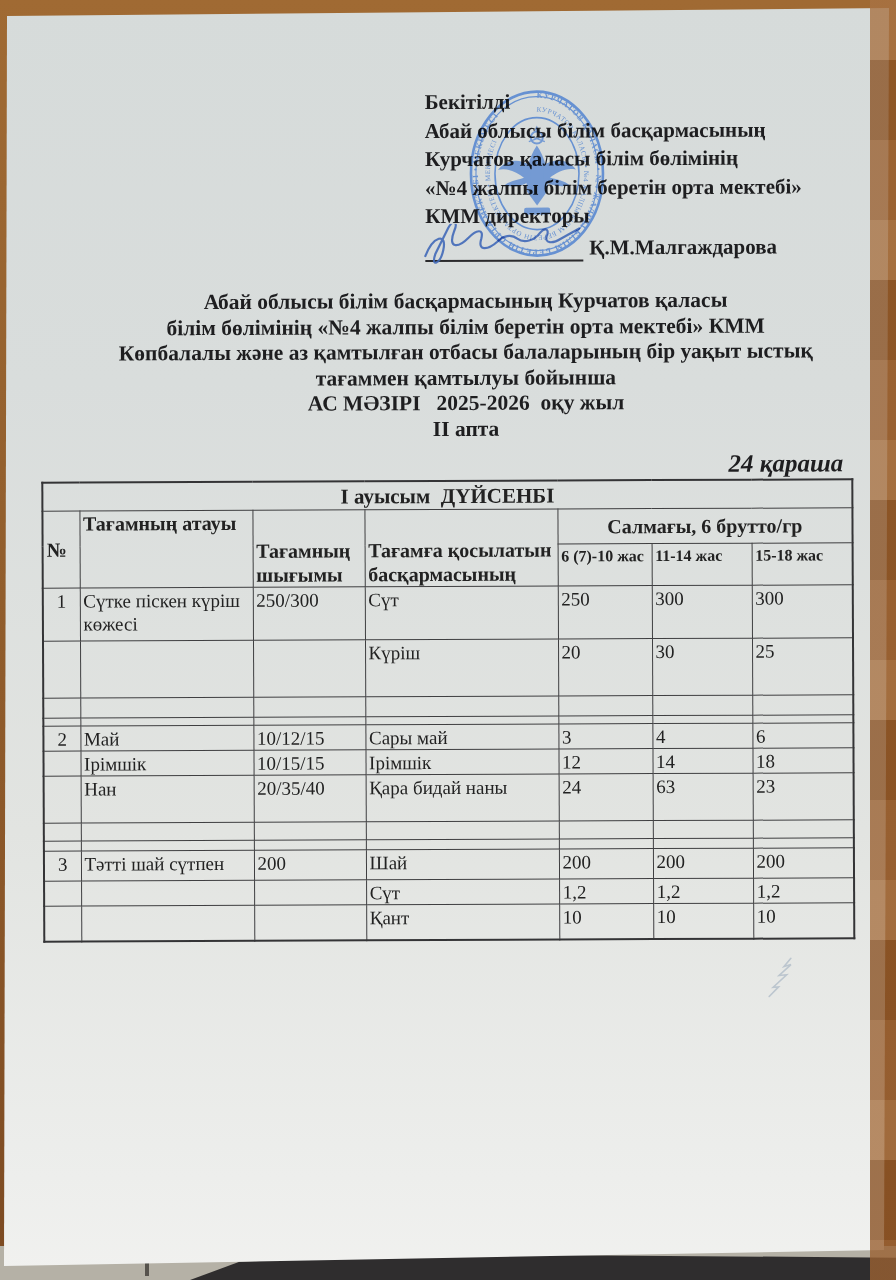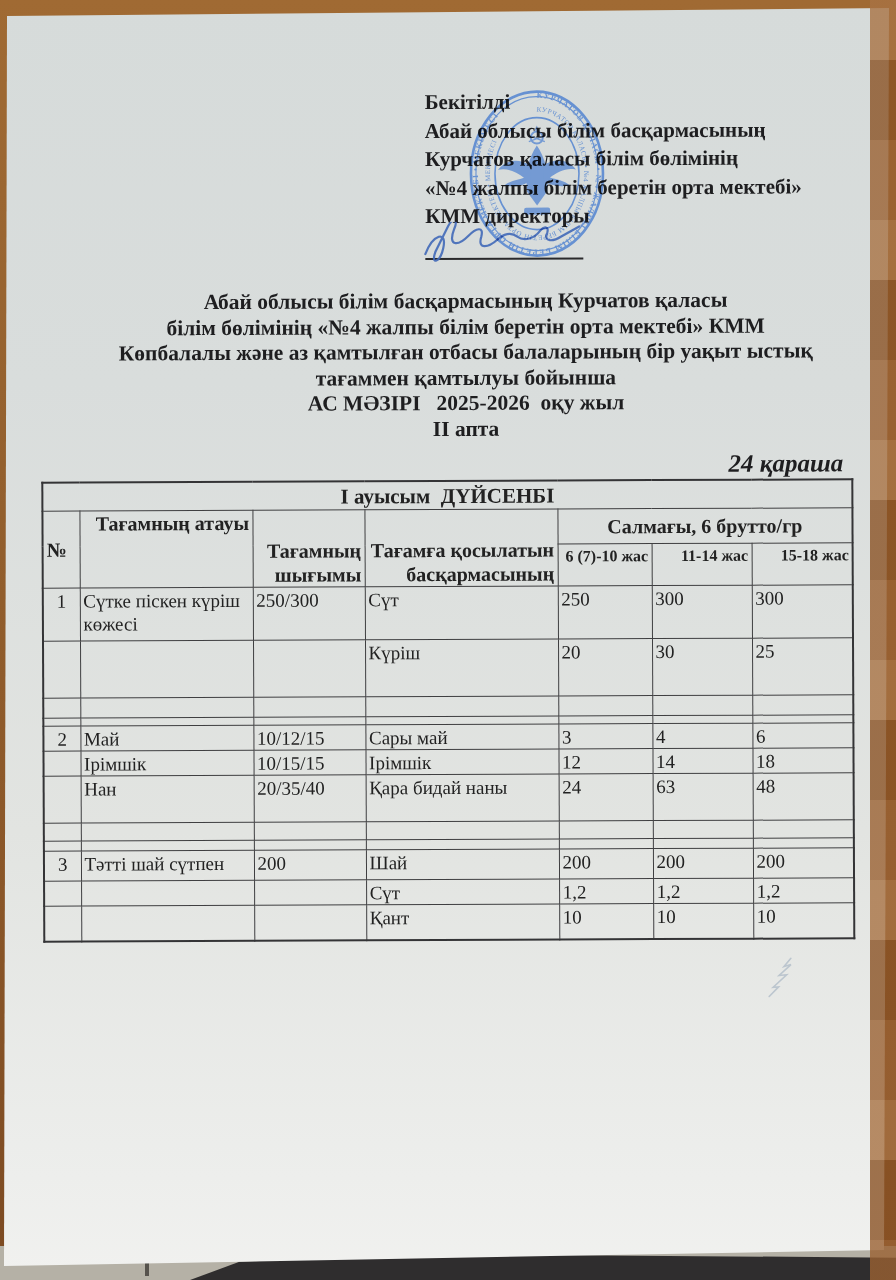--- a/index.html
+++ b/index.html
@@ -37,21 +37,21 @@
   .title-block{position:absolute;left:58px;top:289px;width:818px;text-align:center;
     font-weight:bold;font-size:21.5px;line-height:25.6px;}
   .date-note{position:absolute;right:52px;top:451px;font-weight:bold;font-style:italic;font-size:25px;}
 
   
   table.menu{position:absolute;left:42px;top:480px;border-collapse:collapse;table-layout:fixed;
     width:812px;font-size:19px;color:#222;}
   table.menu th,table.menu td{border:1.6px solid #3f3f41;padding:0 3px;overflow:hidden;}
   table.menu{border:2.5px solid #343436;}
   th.span-head{height:27px;font-size:21px;text-align:center;padding-left:110px;font-weight:bold;}
-  th{font-weight:bold;text-align:right;font-size:20px;line-height:24px;}
+  th{font-weight:bold;text-align:left;font-size:20px;line-height:24px;}
   th.h-num{vertical-align:middle;text-align:left;padding-left:2px;}
   th.h-name{vertical-align:top;padding-top:2px;}
   th.h-out{vertical-align:bottom;padding-bottom:2px;}
   th.h-ingr{vertical-align:bottom;padding-bottom:2px;}
   th.h-weight{height:34px;text-align:center;vertical-align:middle;}
   tr.row-age{height:42px;}
   th.h-age{vertical-align:top;font-size:16px;padding-top:1px;font-weight:bold;}
   table.menu td{vertical-align:top;line-height:23px;padding-top:1px;}
   table.menu td.c-num{text-align:center;}
 
@@ -74,20 +74,21 @@
         <div>Абай облысы білім басқармасының</div>
         <div>Курчатов қаласы білім бөлімінің</div>
         <div>«№4 жалпы білім беретін орта мектебі»</div>
         <div>КММ директоры</div>
         <div class="sig-row">
           <span class="sig-line">
             <svg class="signature-svg" width="185" height="44" viewBox="0 0 185 44">
               <path d="M6,32 c8,-20 22,-24 18,-6 c-3,14 -13,18 -8,4 l13,-26 c5,-9 10,-6 6,3 c-7,18 4,17 14,7 c8,-8 16,-10 13,1 c-4,13 7,11 16,3 c6,-6 14,-8 20,-3 c7,5 17,2 23,-6 c4,-5 9,-4 7,2 c-4,10 6,9 14,4 l18,-10" fill="none" stroke="#4169b8" stroke-width="2.2" stroke-linecap="round" opacity="0.9"></path>
             </svg>
           </span>
+          <span class="sig-name">Қ.М.Малгаждарова</span>
         </div>
       </div>
 
       <svg class="stamp" viewBox="0 0 142 176">
         <defs>
           <path id="ringOuter" d="M71 12 A 59 76 0 1 1 70.9 12"></path>
           <path id="ringInner" d="M71 26 A 47 62 0 1 1 70.9 26"></path>
         </defs>
         <ellipse cx="71" cy="88" rx="66" ry="82" fill="none" stroke="#4d80d0" stroke-width="2.6"></ellipse>
         <ellipse cx="71" cy="88" rx="61" ry="77" fill="none" stroke="#4d80d0" stroke-width="1.1"></ellipse>
@@ -203,21 +204,21 @@
               <td>14</td>
               <td>18</td>
             </tr>
             <tr style="height: 47px;">
               <td class="c-num"></td>
               <td>Нан</td>
               <td>20/35/40</td>
               <td>Қара бидай наны</td>
               <td>24</td>
               <td>63</td>
-              <td>48</td>
+              <td>23</td>
             </tr>
             <tr style="height: 18px;">
               <td class="c-num"></td>
               <td></td>
               <td></td>
               <td></td>
               <td></td>
               <td></td>
               <td></td>
             </tr>

